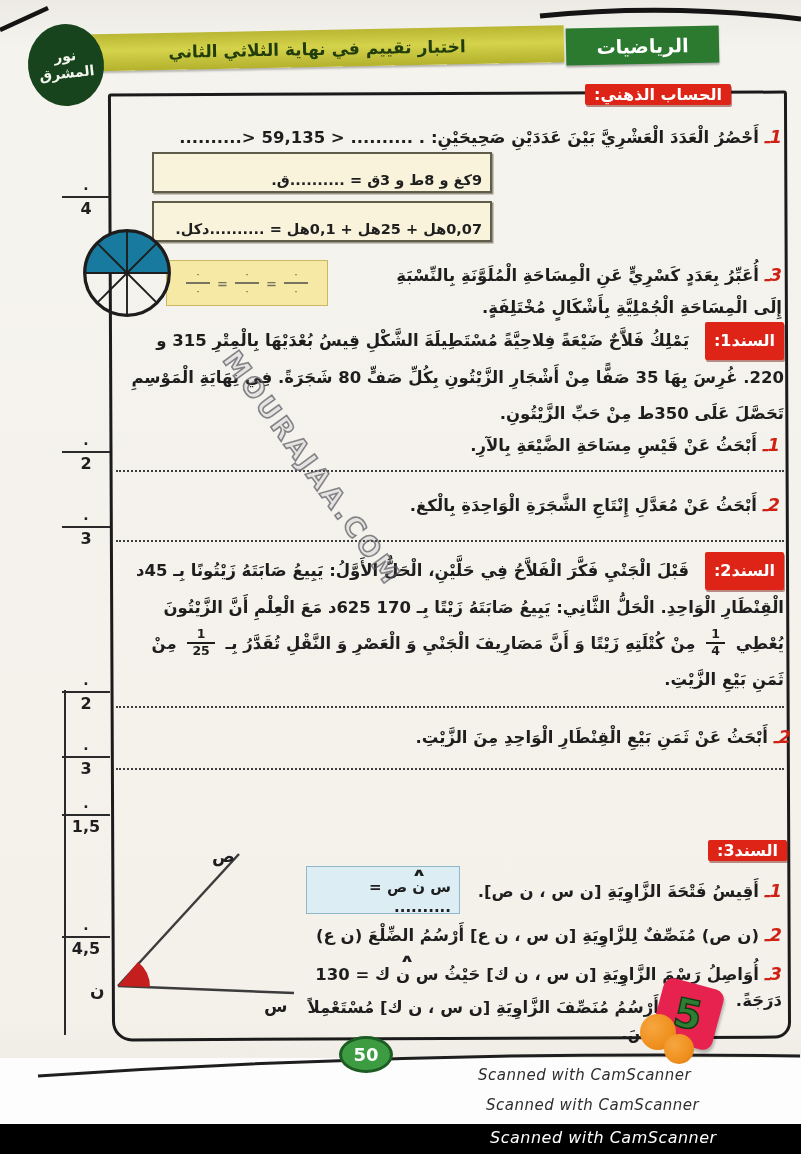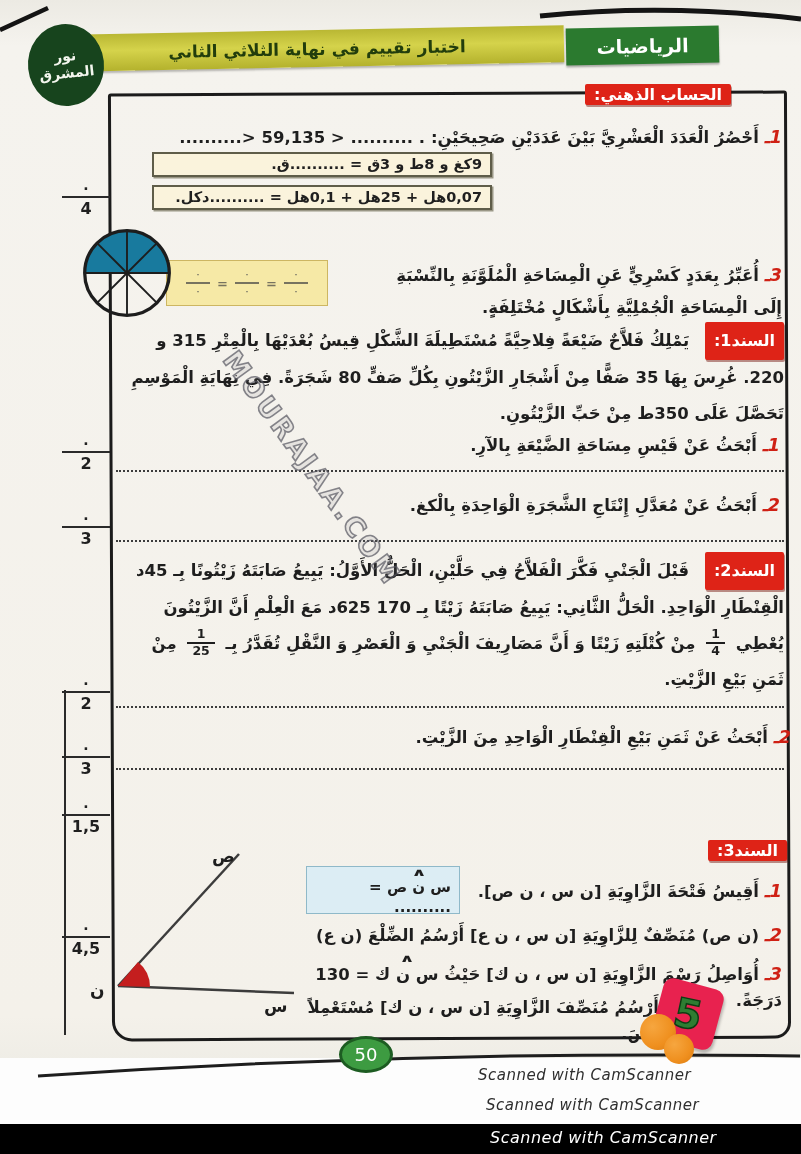--- a/index.html
+++ b/index.html
@@ -51,21 +51,21 @@
     display:inline-block; background:#de2317; color:#fff; font-weight:800;
     font-size:16px; padding:1px 9px 1px; margin-left:10px; border-radius:2px;
     box-shadow:1px 2px 0 rgba(110,10,5,.45); direction:rtl;
   }
   .badge-abs{ position:absolute; z-index:2; }
   .dotline{ position:absolute; height:0; border-bottom:2.5px dotted #3c3c3c; }
   .ltr-iso{ direction:ltr; unicode-bidi:isolate; }
   
   .convbox{
     background:#faf3dc; border:2px solid #5f5d49; color:#1f1f1f; direction:rtl;
-    font-weight:700; font-size:14.5px; padding:2px 8px 3px; margin-bottom:8px;
+    font-weight:700; font-size:14.5px; padding:18px 8px 3px; margin-bottom:8px;
     box-shadow:1.5px 1.5px 0 #9a9786;
   }
   .fracbox{
     left:166px; top:260px; width:162px; height:46px; background:#f6e9a6;
     border:1.5px solid #cdb662; display:flex; align-items:center; justify-content:center;
     gap:7px;
   }
   .pfrac{ display:inline-flex; flex-direction:column; align-items:center; line-height:1; }
   .pfrac .pnum{ font-size:11px; color:#555; padding-bottom:2px; }
   .pfrac .pden{ font-size:11px; color:#555; border-top:2.5px solid #77735f; padding-top:2px; width:24px; text-align:center; }
@@ -84,21 +84,21 @@
     font-size:12px; color:#1e1e1e; font-weight:800; }
   
   .watermark{
     left:242px; top:345px; transform:rotate(54deg); transform-origin:left top;
     font-size:27px; font-weight:800; letter-spacing:3px;
     color:rgba(120,120,130,0.12); -webkit-text-stroke:1.6px rgba(85,85,95,.7);
     z-index:6; white-space:nowrap;
   }
   .page-badge{
     left:339px; top:1036px; width:54px; height:37px; background:#3d9b41;
-    border:3px solid #1d5c22; border-radius:50%; color:#fff; font-weight:400;
+    border:3px solid #1d5c22; border-radius:50%; color:#fff; font-weight:700;
     font-size:18px; display:flex; align-items:center; justify-content:center; z-index:4;
   }
   .level-diamond{
     left:657px; top:983px; width:62px; height:62px; background:#e8224f;
     border-radius:10px; transform:rotate(15deg); z-index:3;
     display:flex; align-items:center; justify-content:center;
     box-shadow:2px 3px 3px rgba(0,0,0,.25);
   }
   .level-diamond span{ font-size:40px; font-weight:800; color:#2e7d32;
     -webkit-text-stroke:1.5px #0c3d12; transform:rotate(-3deg); }

